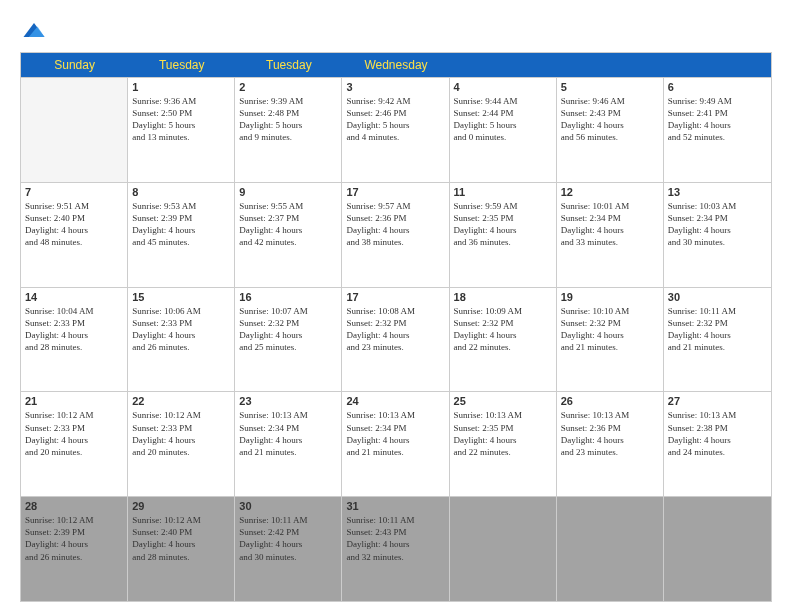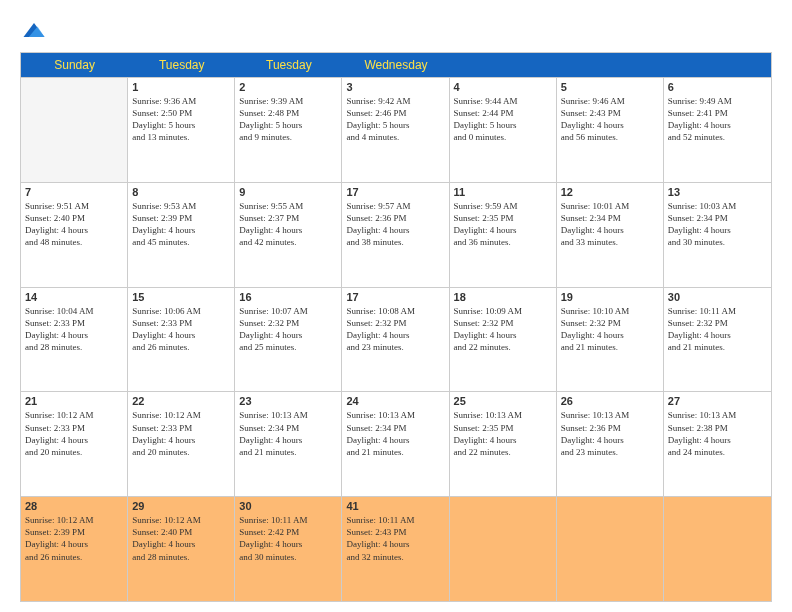--- a/index.html
+++ b/index.html
@@ -110,21 +110,21 @@
       margin-bottom: 2px;
       display: block;
     }
     .cell-text {
       font-size: 9px;
       line-height: 1.35;
       color: #333;
       font-family: Liberation Serif, serif;
     }
     .cal-row:last-child .cal-cell {
-      background: #fdba74;
+      background: #a3a3a3;
     }
   </style>
 </head>
 <body>
 
 <div class="page">
   <div class="header">
     <div class="logo">
       <svg class="logo-icon" viewBox="0 0 32 32" xmlns="http://www.w3.org/2000/svg">
         <polygon points="4,24 16,8 28,24" fill="#1565c0"></polygon>
@@ -273,21 +273,21 @@
           </div>
           <div class="cal-cell">
             <span class="day-num">29</span>
             <div class="cell-text">Sunrise: 10:12 AM<br>Sunset: 2:40 PM<br>Daylight: 4 hours<br>and 28 minutes.</div>
           </div>
           <div class="cal-cell">
             <span class="day-num">30</span>
             <div class="cell-text">Sunrise: 10:11 AM<br>Sunset: 2:42 PM<br>Daylight: 4 hours<br>and 30 minutes.</div>
           </div>
           <div class="cal-cell">
-            <span class="day-num">41</span>
+            <span class="day-num">31</span>
             <div class="cell-text">Sunrise: 10:11 AM<br>Sunset: 2:43 PM<br>Daylight: 4 hours<br>and 32 minutes.</div>
           </div>
           <div class="cal-cell empty"></div>
           <div class="cal-cell empty"></div>
           <div class="cal-cell empty"></div>
         </div>
       </div>
   </div>
 </div>
 

